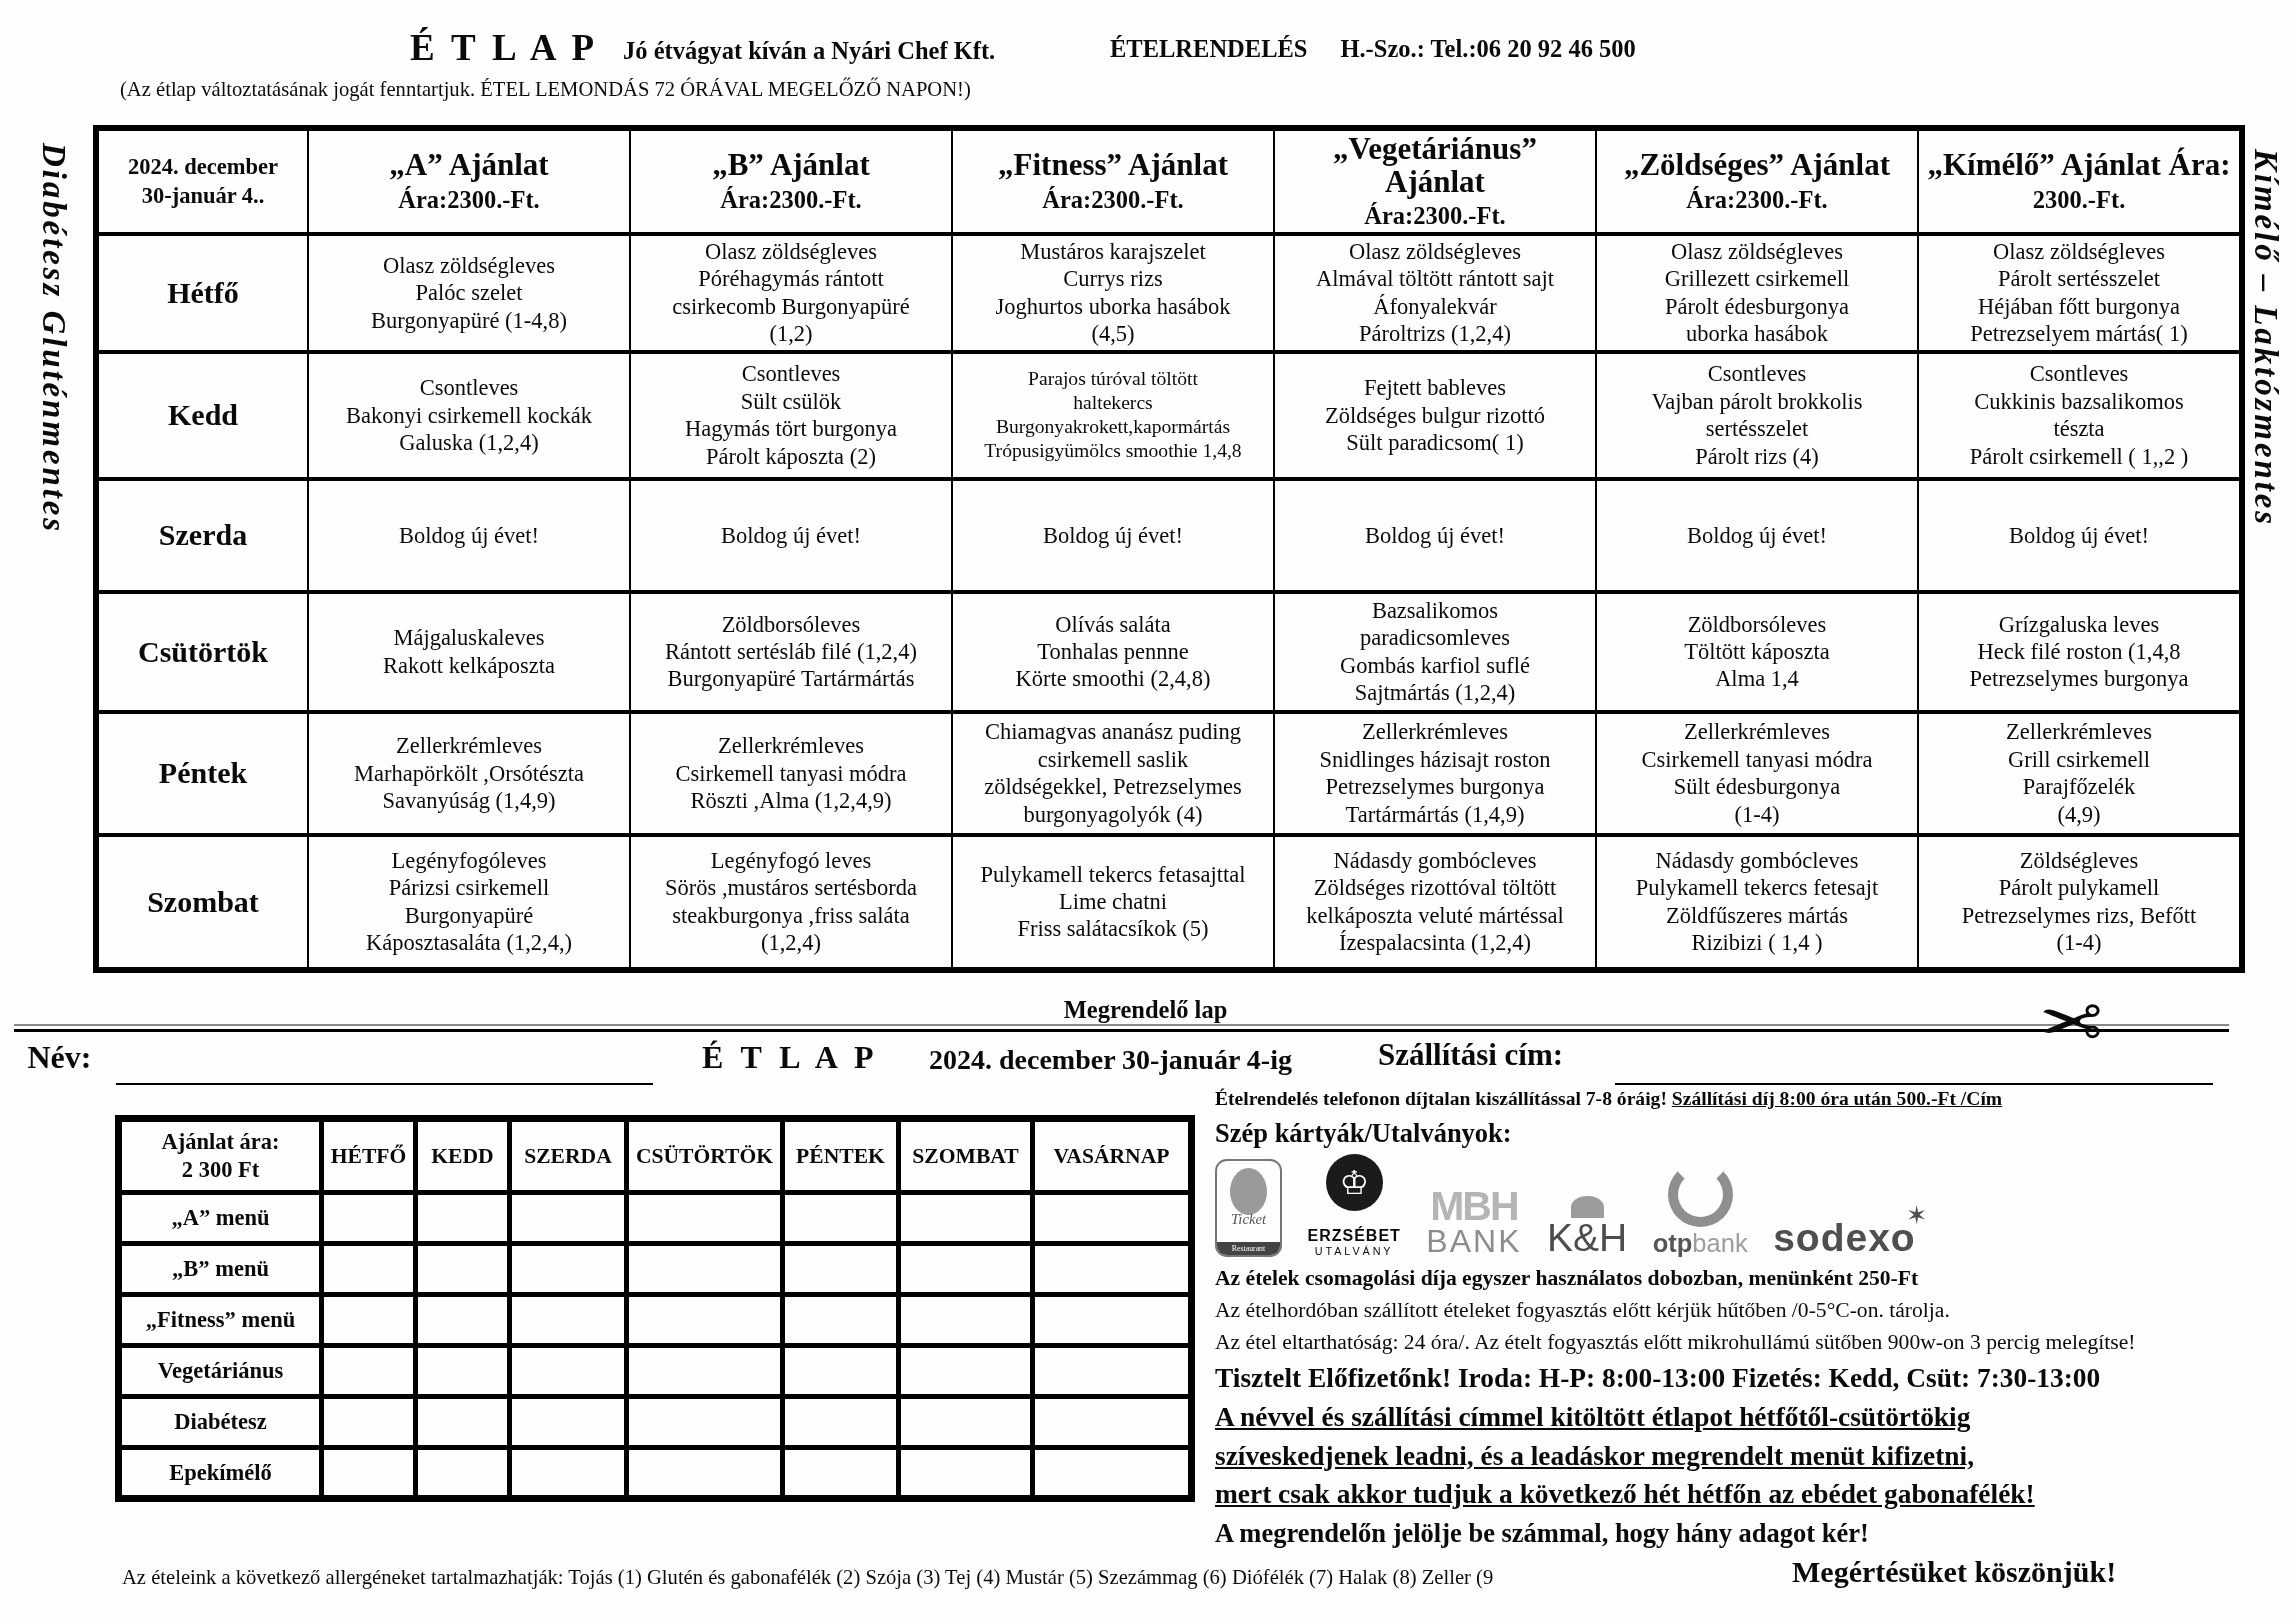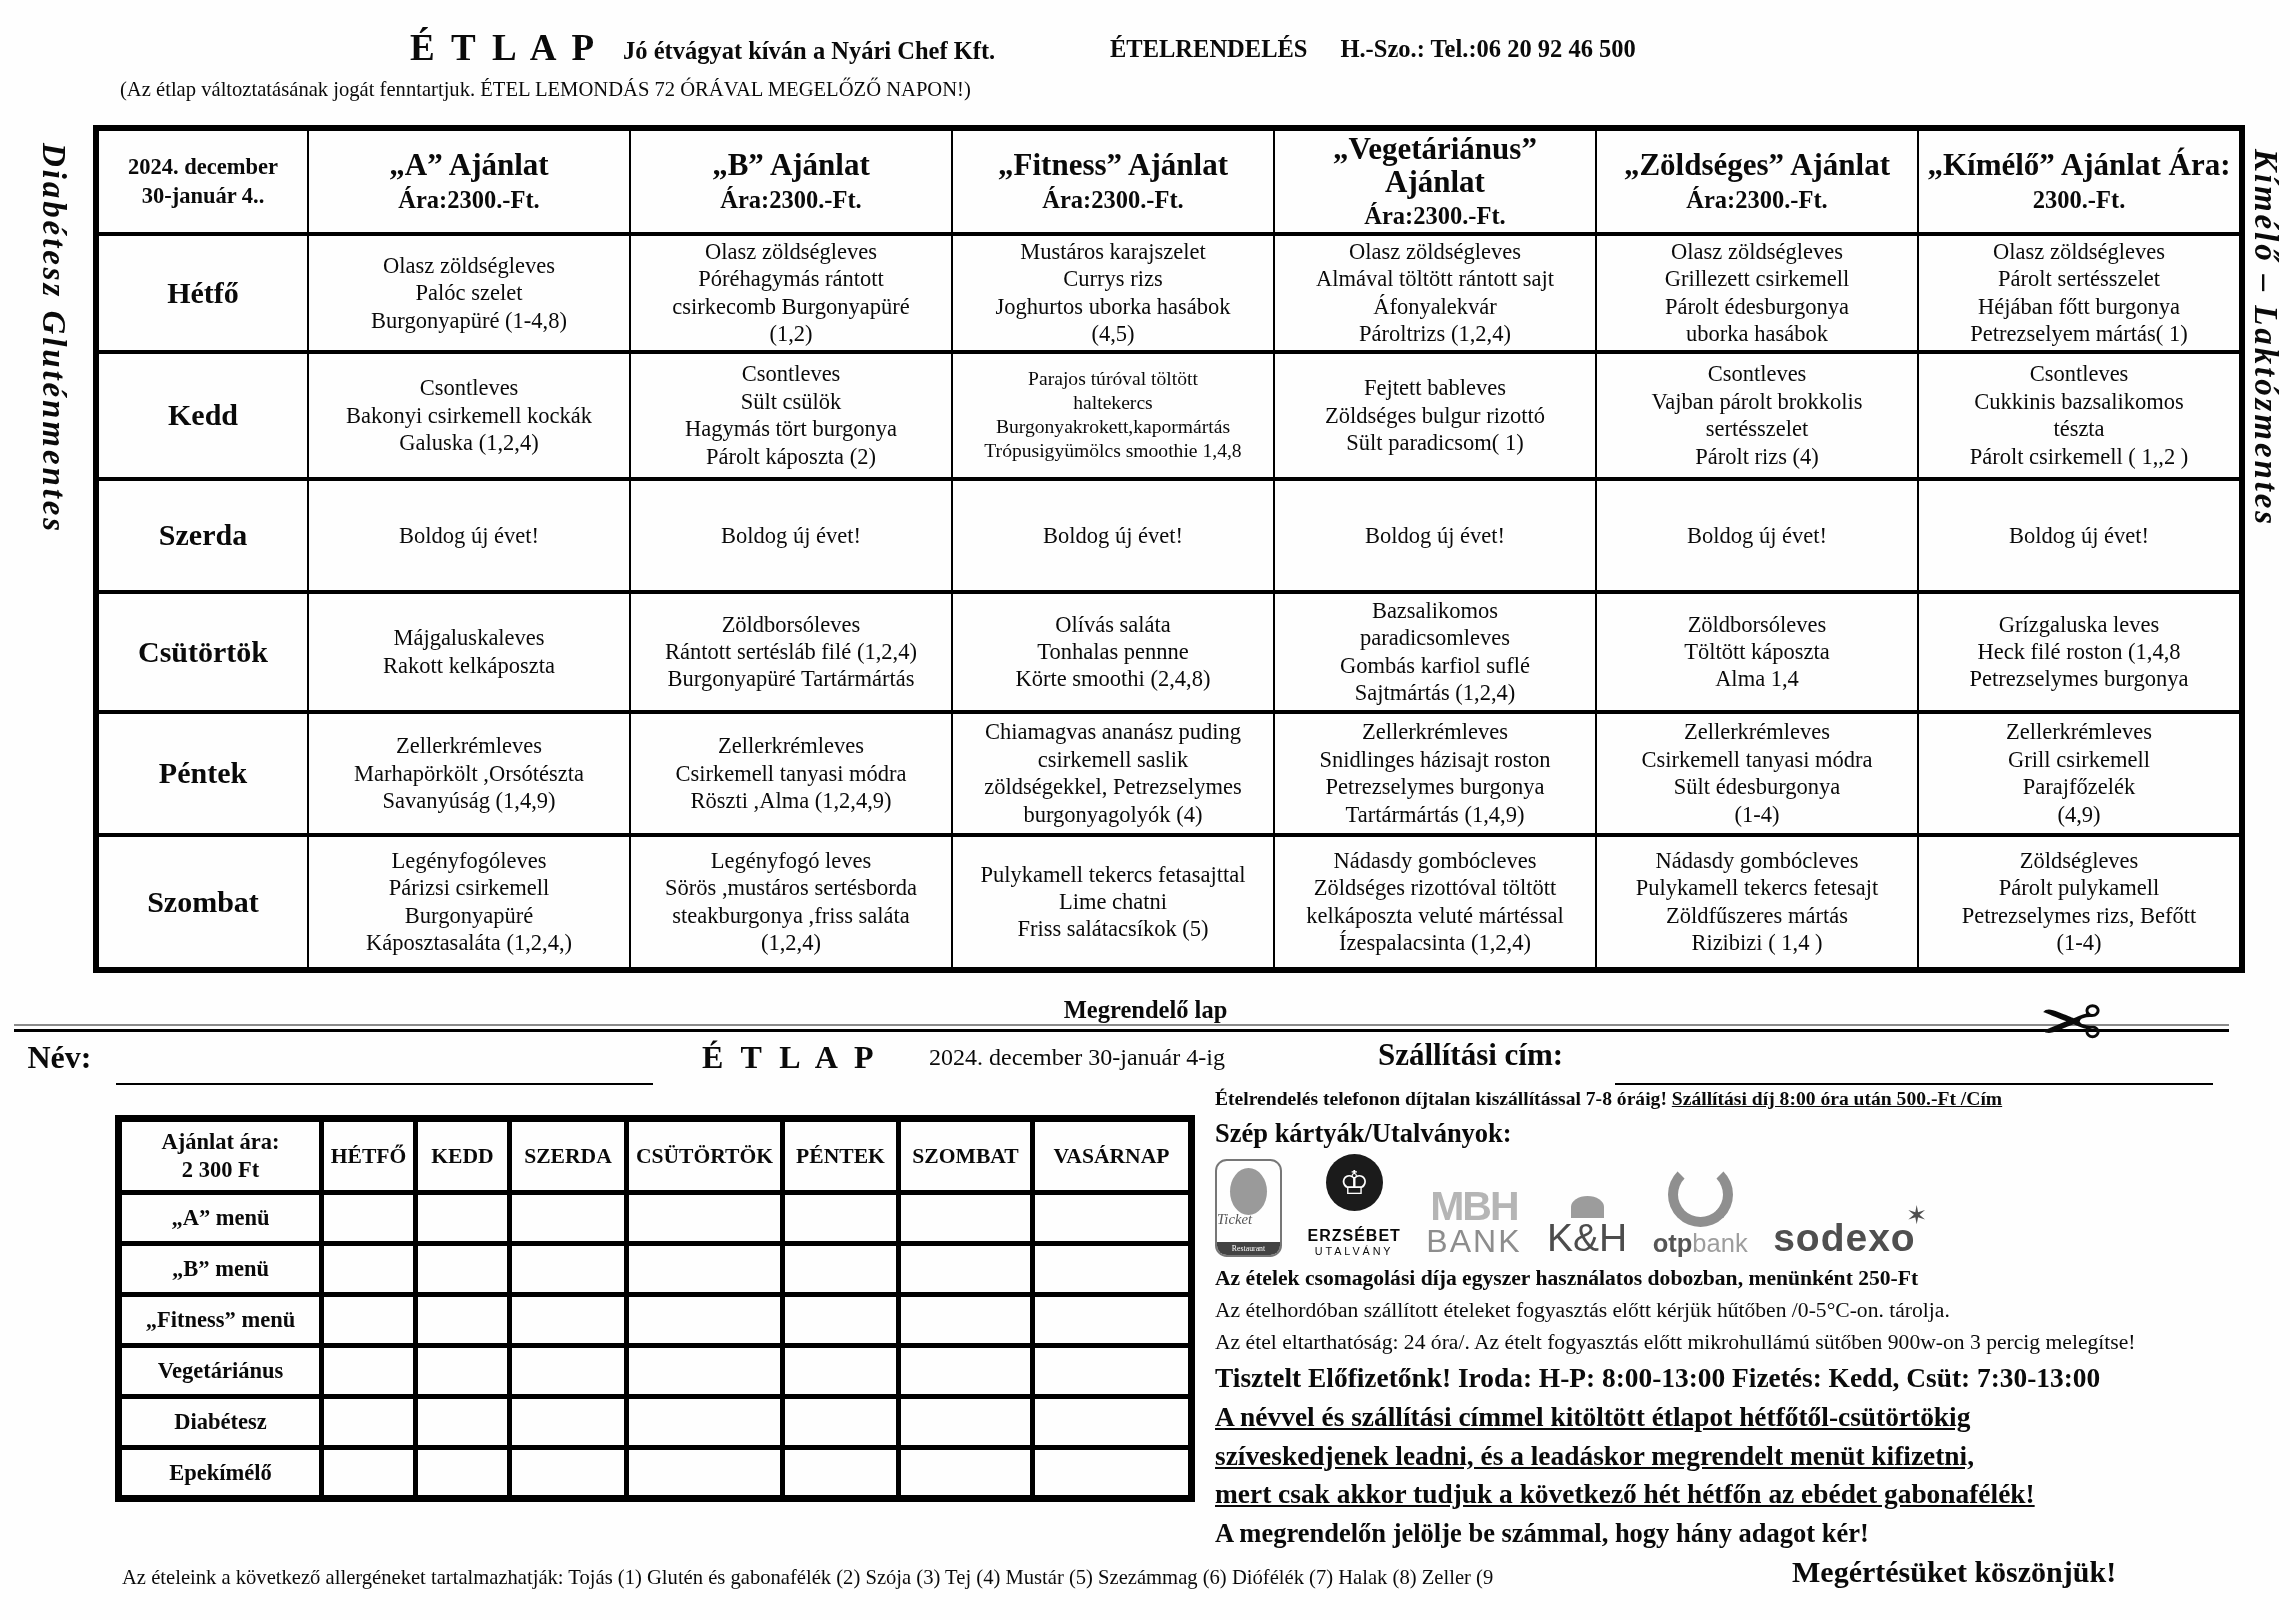--- a/index.html
+++ b/index.html
@@ -37,41 +37,41 @@
   
   .megrendelo{position:absolute;left:0;top:996px;width:2291px;text-align:center;
               font-size:24.5px;font-weight:bold;}
   .cutline{position:absolute;left:13.7px;top:1029px;width:2215px;border-top:3.9px solid #000;}
   .cutline2{position:absolute;left:13.7px;top:1024px;width:2215px;border-top:2px solid #8a8a8a;}
   .scissors{position:absolute;left:2039px;top:978px;font-size:76px;transform:scaleX(-1);
             font-family:"DejaVu Sans","Liberation Sans",sans-serif;}
   .ord-name{position:absolute;left:27.4px;top:1039px;font-size:32px;font-weight:bold;}
   .ord-name-line{position:absolute;left:116px;top:1083px;width:537px;border-bottom:2.9px solid #000;}
   .ord-etlap{position:absolute;left:702px;top:1039px;font-size:32px;font-weight:bold;letter-spacing:4.9px;}
-  .ord-date{position:absolute;left:929px;top:1044px;font-size:24px;font-weight:normal;}
+  .ord-date{position:absolute;left:929px;top:1044px;font-size:28px;font-weight:bold;}
   .ord-addr{position:absolute;left:1378px;top:1037px;font-size:31px;font-weight:bold;}
   .ord-addr-line{position:absolute;left:1615px;top:1083px;width:598px;border-bottom:2.9px solid #000;}
   
   table.ot{position:absolute;left:115px;top:1115px;border-collapse:collapse;border:7.8px solid #000;
            table-layout:fixed;}
   table.ot td{border:5.9px solid #000;text-align:center;vertical-align:middle;padding:0 2.9px;}
   tr.ot-head{height:74px;} tr.ot-row{height:51px;}
   .ot-price{font-size:22.5px;font-weight:bold;line-height:1.25;white-space:pre-line;}
   .ot-dayhead{font-size:21.6px;font-weight:bold;}
   .ot-menu{font-size:22.5px;font-weight:bold;}
   
   .info{position:absolute;left:1215px;top:1088px;width:1068px;}
   .delivery{font-size:19.6px;font-weight:bold;white-space:nowrap;}
   .delivery .u{text-decoration:underline;}
   .cards-title{font-size:26.5px;font-weight:bold;margin-top:7.8px;}
   .logos{display:flex;align-items:flex-end;gap:25.5px;margin-top:7.8px;height:100px;
          filter:grayscale(1);}
   .logo{display:flex;flex-direction:column;align-items:center;justify-content:flex-end;}
   .ticket-box{width:63px;height:94px;border:2.9px solid #777;border-radius:11.8px;position:relative;
-              display:flex;flex-direction:column;justify-content:flex-end;overflow:hidden;}
+              display:flex;flex-direction:column;align-items:center;justify-content:flex-end;overflow:hidden;}
   .ticket-oval{position:absolute;top:7.8px;left:12.7px;width:37px;height:47px;border-radius:50%;background:#9a9a9a;}
   .ticket-word{font-style:italic;font-size:14.7px;color:#555;margin-bottom:13.7px;z-index:1;}
   .ticket-band{width:100%;background:#6d28d9;color:#fff;font-size:7.8px;text-align:center;padding:2px 0;}
   .erz-circle{width:57px;height:57px;border-radius:50%;background:#1b1b1b;color:#fff;display:flex;
               align-items:center;justify-content:center;font-size:33px;
               font-family:"DejaVu Sans",sans-serif;}
   .erz-name{font-size:16px;font-weight:bold;letter-spacing:1px;margin-top:16px;
             font-family:Liberation Sans, sans-serif;}
   .erz-sub{font-size:10.8px;letter-spacing:2.9px;font-family:"Liberation Sans",sans-serif;}
   .mbh-top{font-size:41px;font-weight:bold;color:#b5b5b5;letter-spacing:-2px;line-height:0.9;

